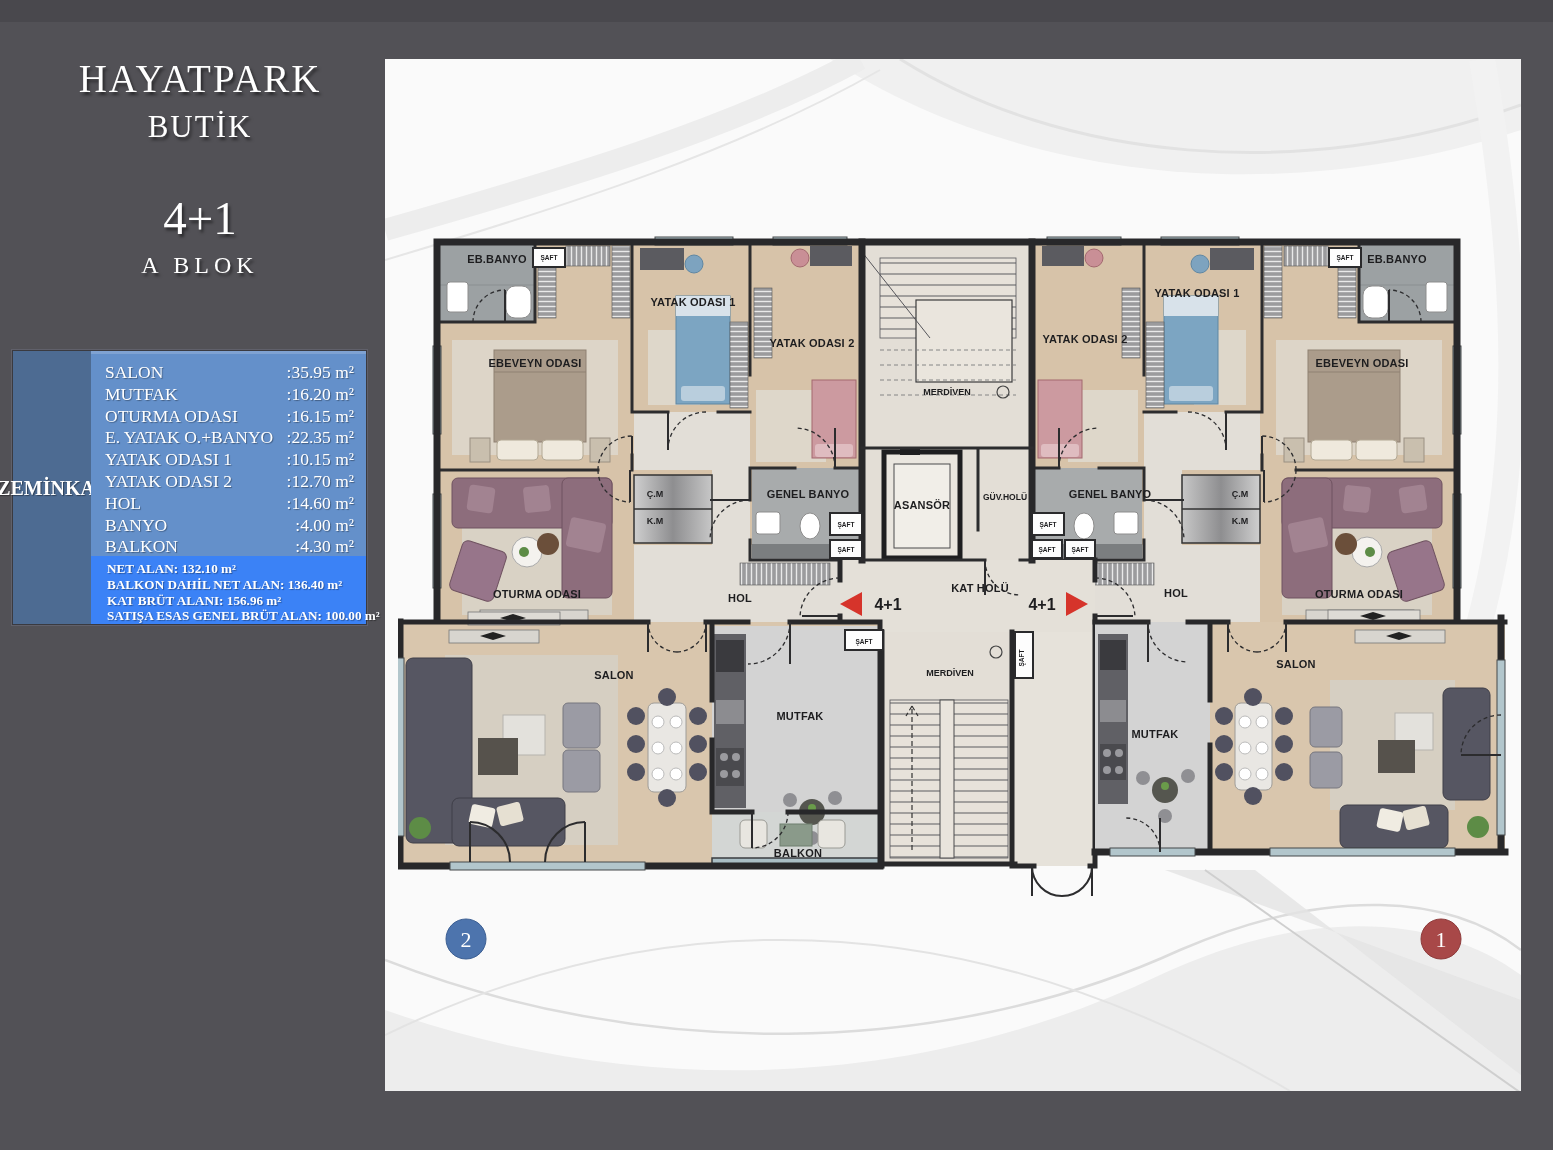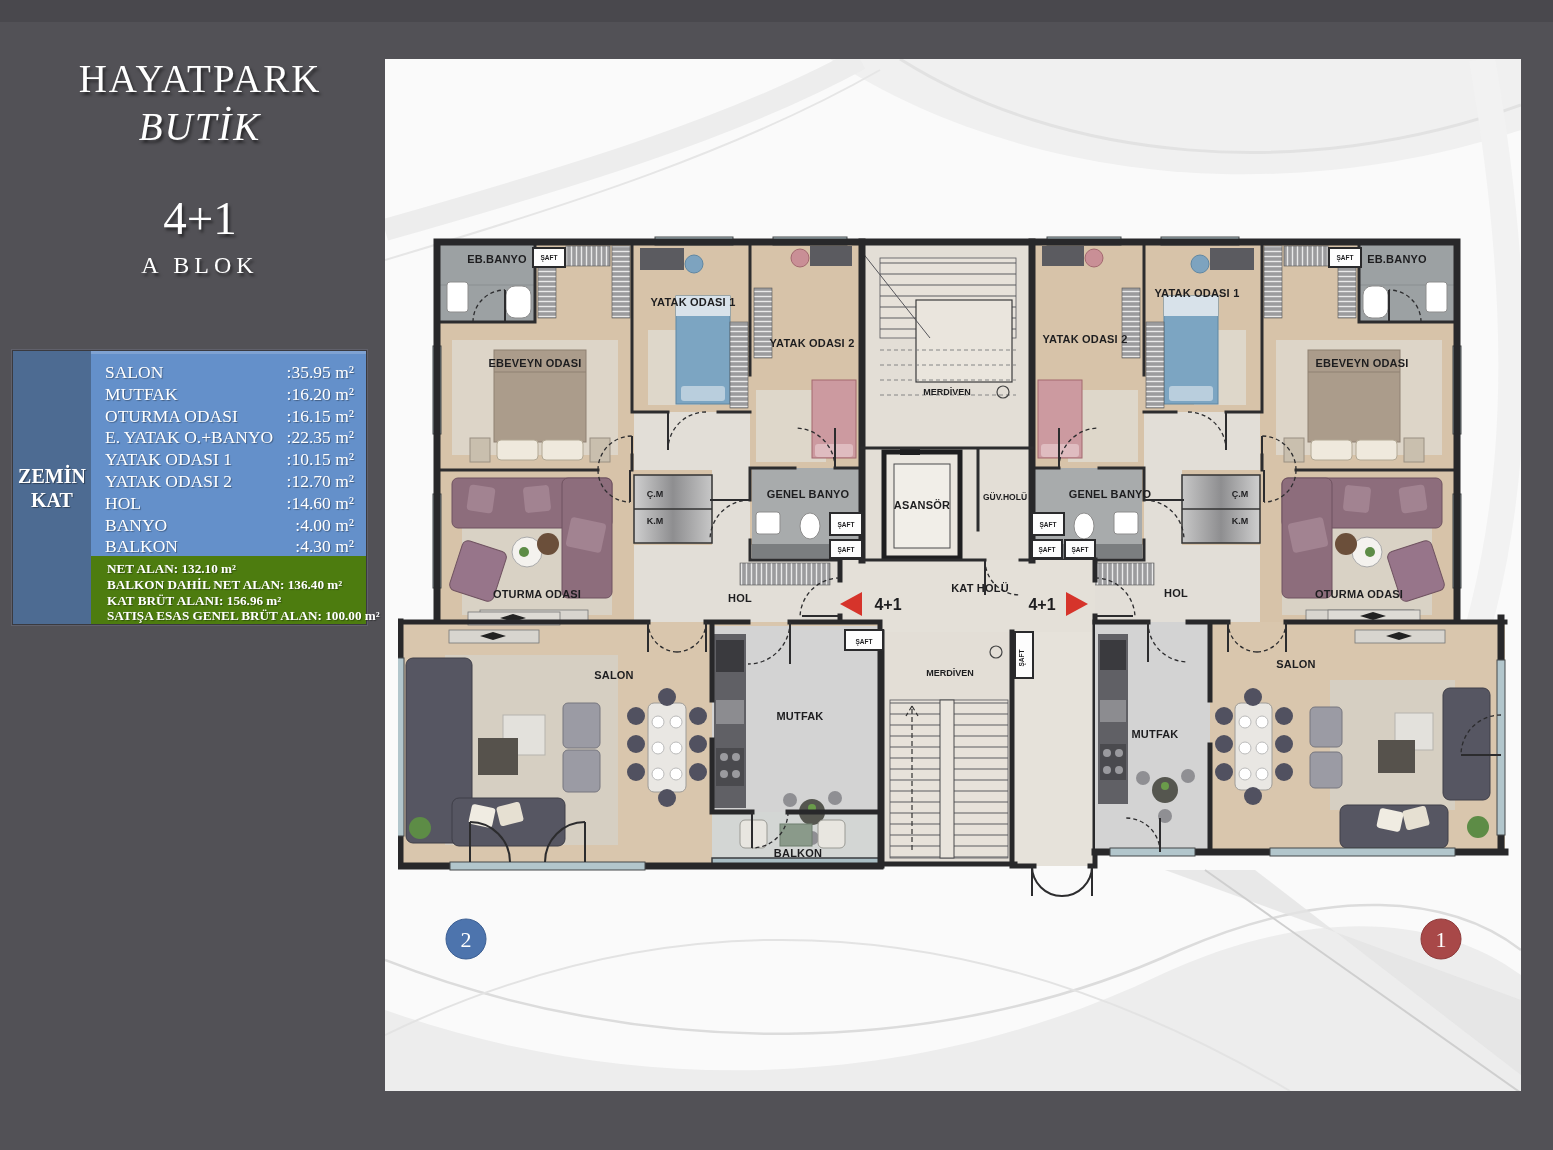--- a/index.html
+++ b/index.html
@@ -8,36 +8,36 @@
   #topstrip{position:absolute;left:0;top:0;width:1553px;height:22px;background:#49484d;}
   #whitepanel{position:absolute;left:385px;top:59px;width:1136px;height:1032px;background:#fafafa;}
   #waves{position:absolute;left:385px;top:59px;width:1136px;height:1032px;}
   #plansvg{position:absolute;left:398px;top:228px;width:1114px;height:740px;}
 
   
   #sidebar{position:absolute;left:0;top:0;width:385px;height:1150px;border-radius:31px;}
   .titleblock{position:absolute;left:40px;top:55px;width:320px;text-align:center;color:#fff;
               font-family:"Liberation Serif",serif;text-shadow:2px 3px 3px rgba(0,0,0,.5);}
   .t1{font-size:39px;letter-spacing:2px;line-height:48px;}
-  .t2{font-size:39px;letter-spacing:2px;line-height:48px;font-style:italic;}
+  .t2{font-size:31px;letter-spacing:2px;line-height:48px;}
   .t3{font-size:47px;margin-top:42px;line-height:50px;}
   .t4{font-size:24px;letter-spacing:5px;line-height:44px;}
 
   
   #infobox{position:absolute;left:12px;top:350px;width:353px;height:273px;background:#4d6b92;
            border:1px solid #3a3a40;box-shadow:0 0 0 1px #60606a;}
-  #floorcol{position:absolute;left:0;top:0;width:78px;height:100%;display:flex;flex-direction:column;
+  #floorcol{position:absolute;left:0;top:0;width:78px;height:100%;display:flex;flex-direction:row;
             align-items:center;justify-content:center;color:#fff;font-family:"Liberation Serif",serif;
             font-weight:bold;font-size:20px;line-height:24px;text-shadow:1px 1px 1px rgba(0,0,0,.4);}
   #roomsarea{position:absolute;left:78px;top:0;right:0;height:205px;background:#6490ca;
              border-top:3px solid #7fa2d2;box-sizing:border-box;padding:8px 12px 0 14px;
              color:#fff;font-family:"Liberation Serif",serif;font-size:17.5px;}
   .irow{display:flex;justify-content:space-between;line-height:21.8px;white-space:nowrap;
         text-shadow:1px 1px 1px rgba(0,0,0,.35);}
-  #summaryarea{position:absolute;left:78px;bottom:0;right:0;height:68px;background:#4d7c0f;
+  #summaryarea{position:absolute;left:78px;bottom:0;right:0;height:68px;background:#3b82f6;
                box-sizing:border-box;padding:5px 6px 0 16px;color:#fff;
                font-family:"Liberation Serif",serif;font-weight:bold;font-size:13.2px;line-height:15.8px;
                white-space:nowrap;text-shadow:1px 1px 1px rgba(0,0,0,.35);}
 
   
   text{font-family:"Liberation Sans",sans-serif;fill:#1d1d1f;}
   .rl{font-size:11px;font-weight:bold;text-anchor:middle;letter-spacing:.2px;}
   .rs{font-size:9px;font-weight:bold;text-anchor:middle;}
   .rt{font-size:6.5px;font-weight:bold;text-anchor:middle;}
   .rg{font-size:8.5px;font-weight:bold;text-anchor:middle;}

